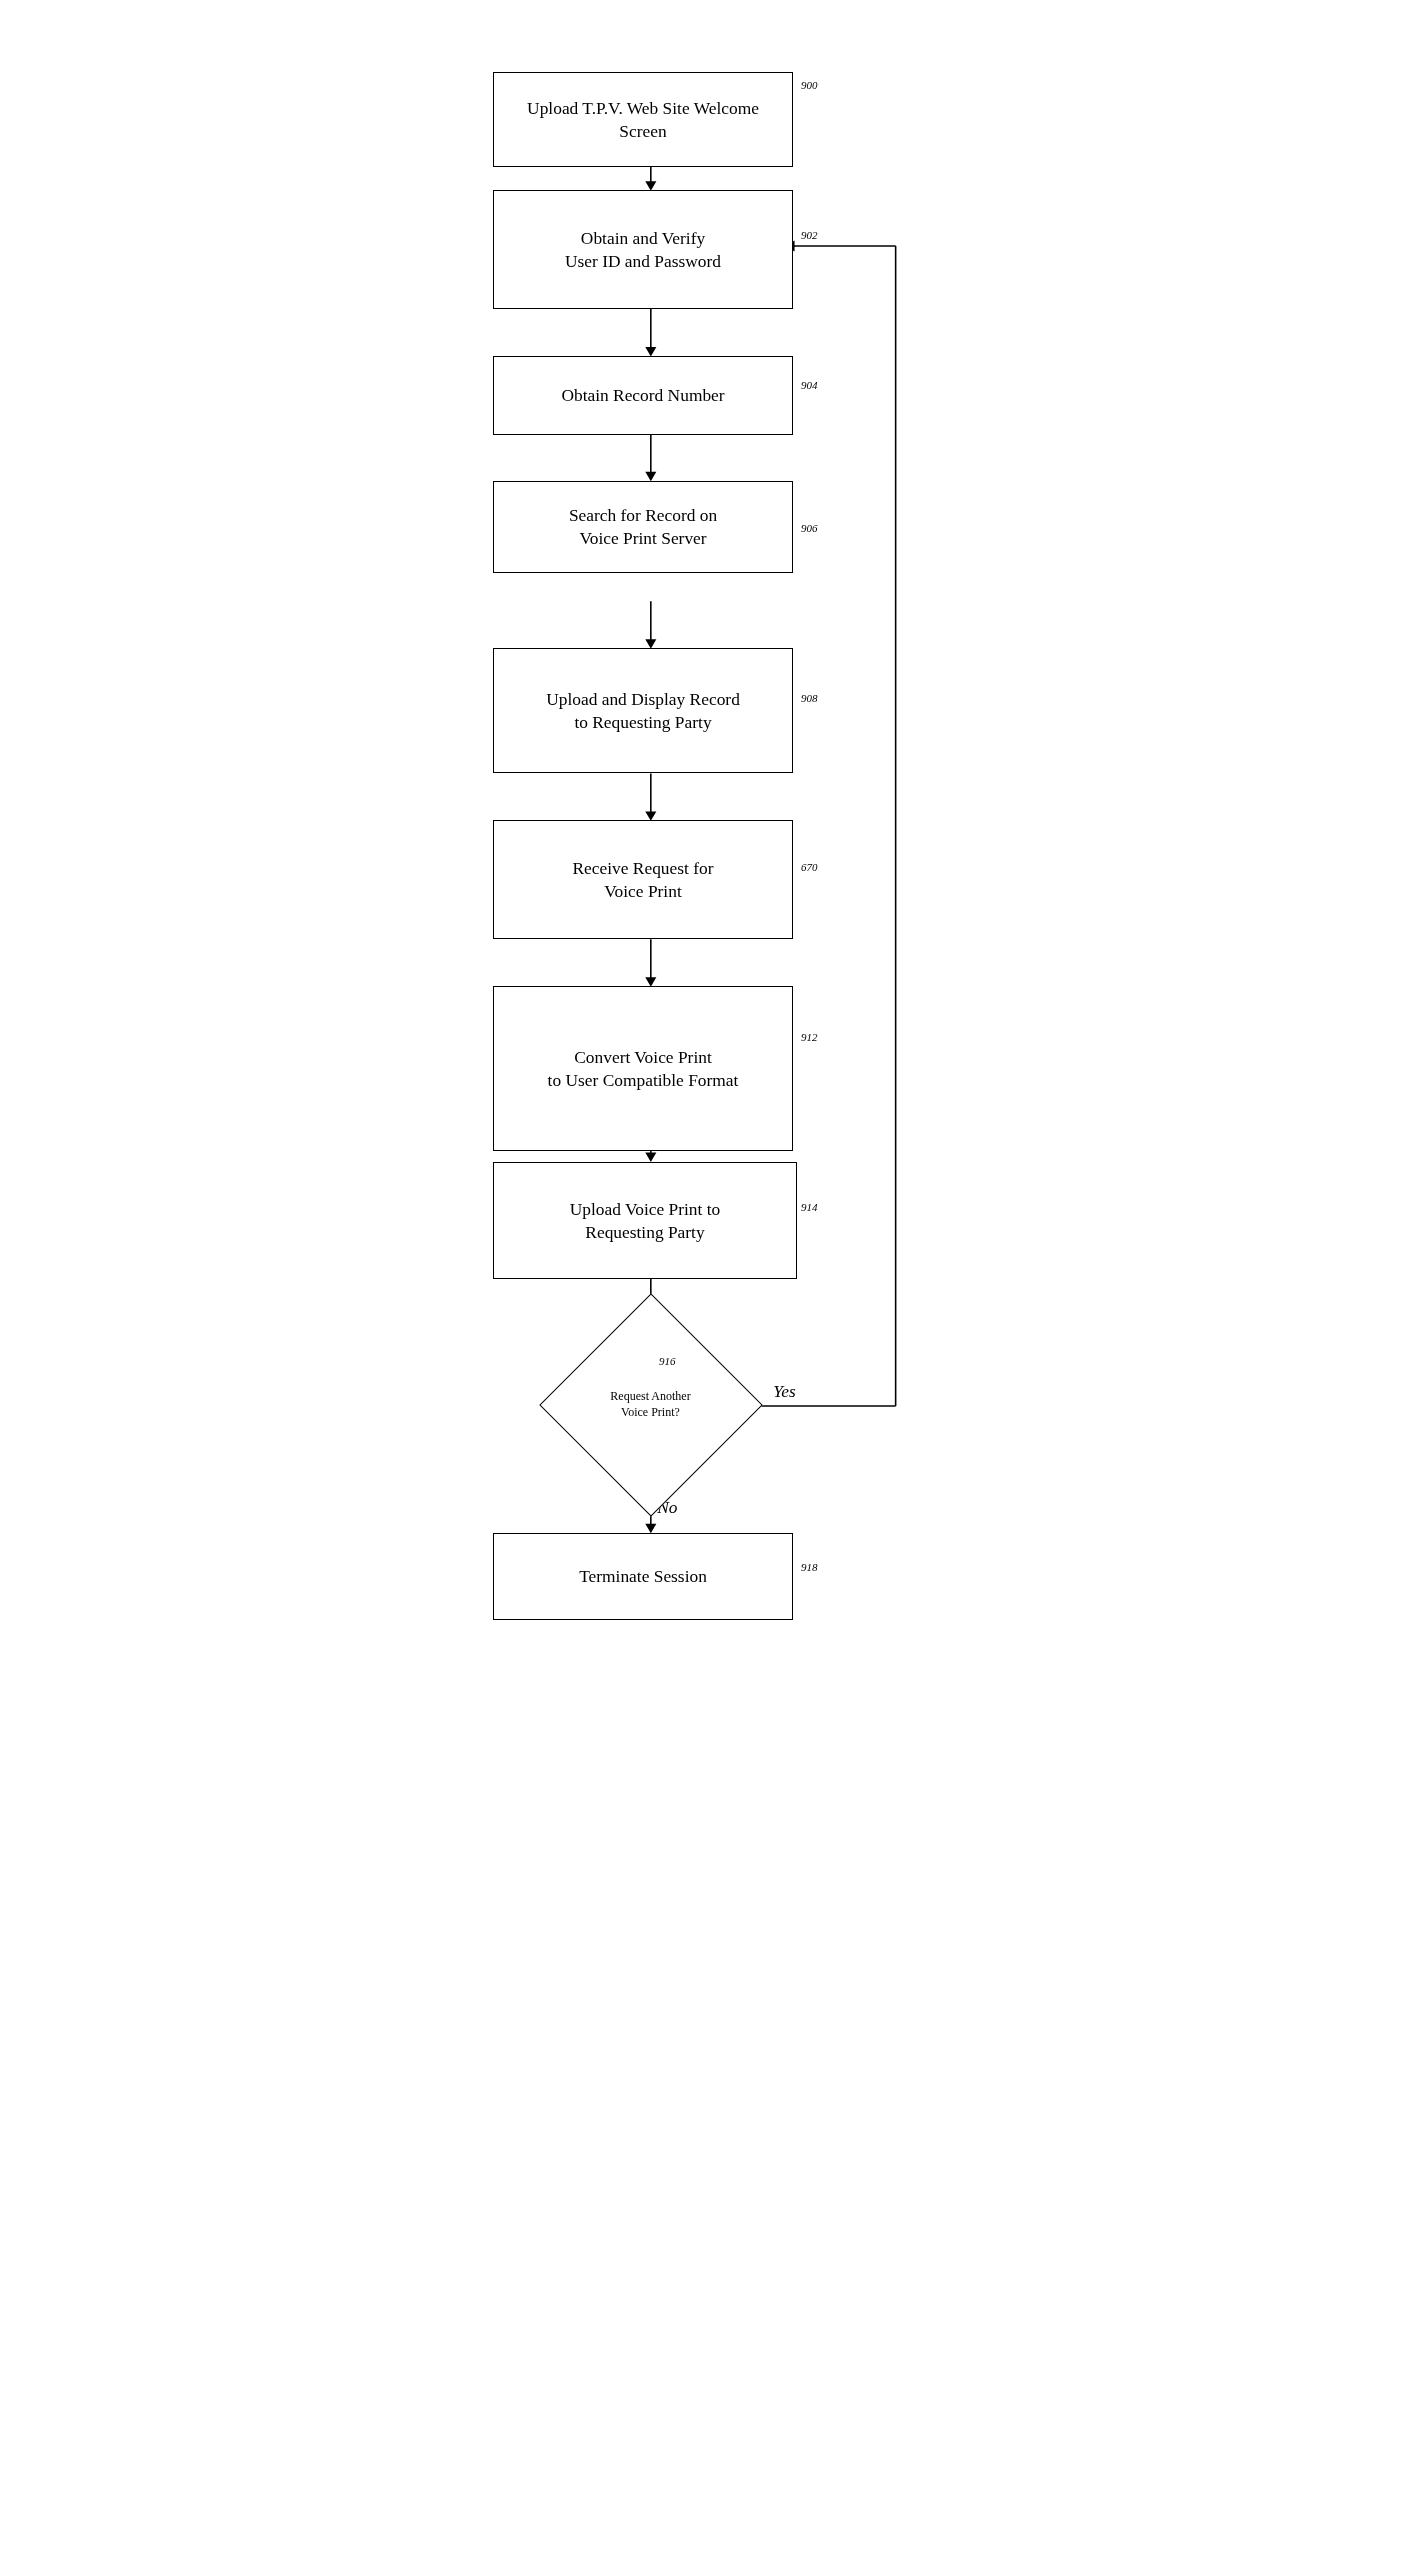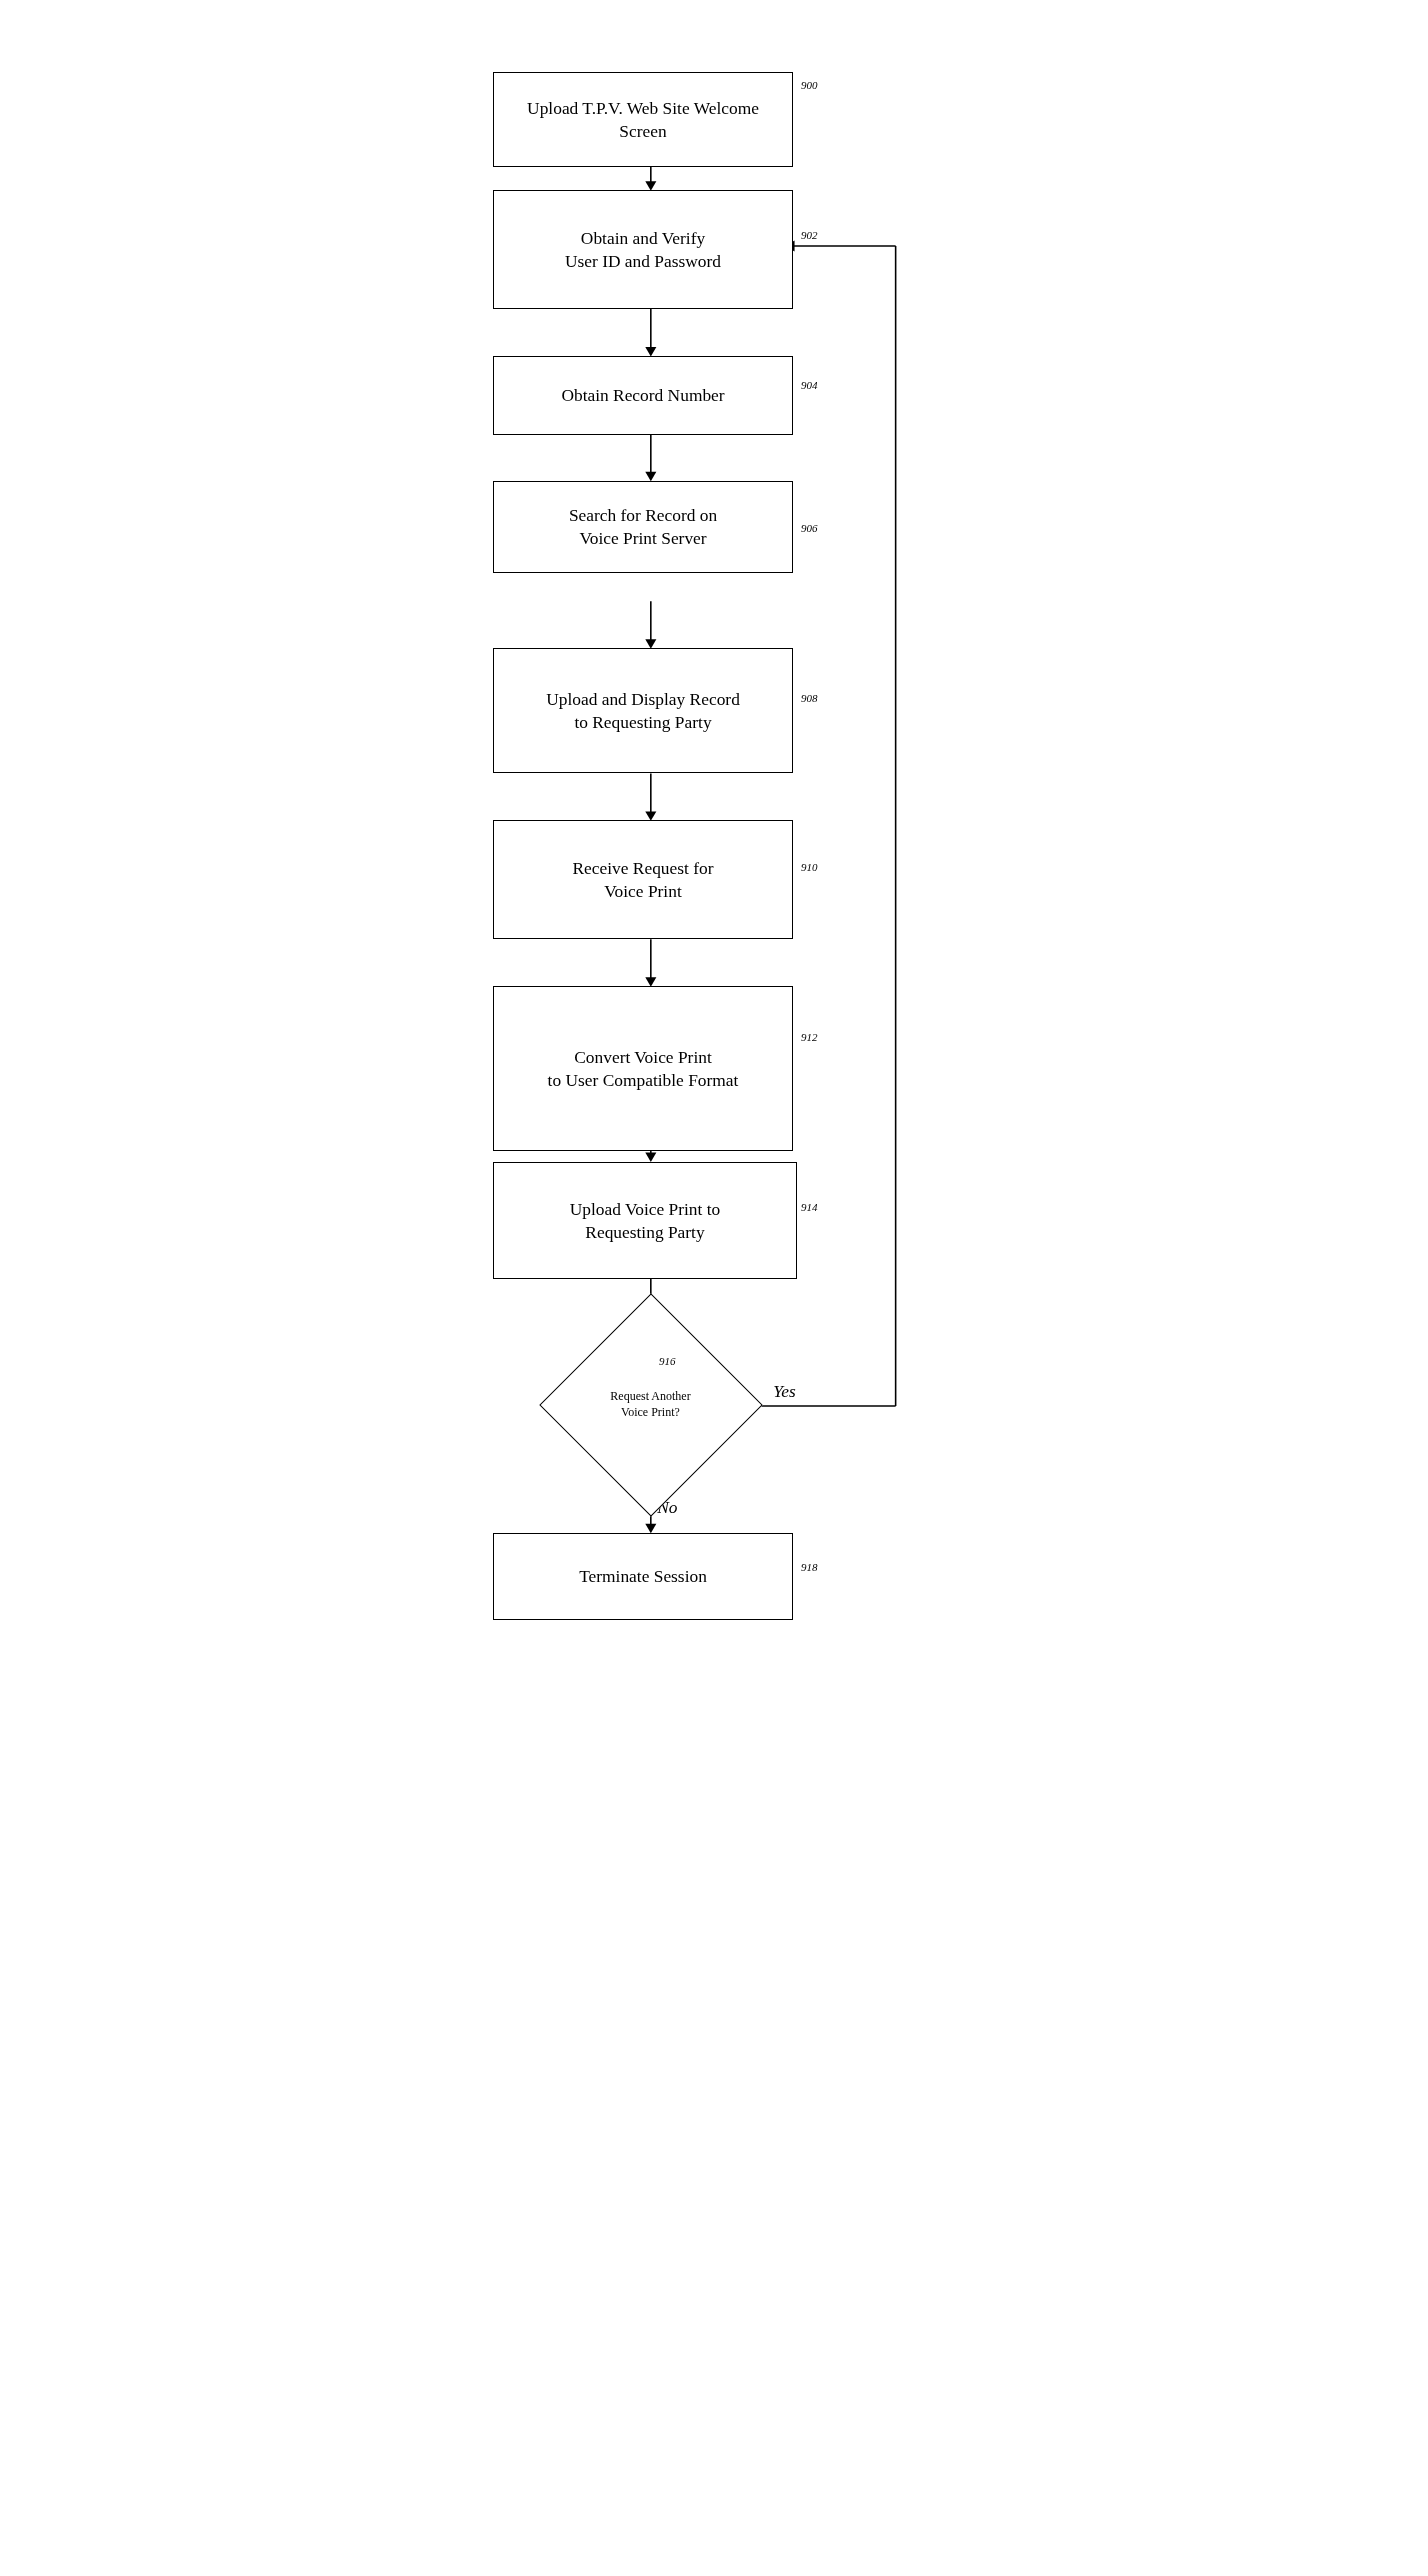--- a/index.html
+++ b/index.html
@@ -156,21 +156,21 @@
     <span>Upload and Display Record<br>to Requesting Party</span>
   </div>
   <div class="label" style="left:395px; top:676px;">
     <span>908</span>
   </div>
 
   <div class="flow-box" style="left:87px; top:804px; width:300px; height:119px;">
     <span>Receive Request for<br>Voice Print</span>
   </div>
   <div class="label" style="left:395px; top:845px;">
-    <span>910</span>
+    <span>670</span>
   </div>
 
   <div class="flow-box" style="left:87px; top:970px; width:300px; height:165px;">
     <span>Convert Voice Print<br>to User Compatible Format</span>
   </div>
   <div class="label" style="left:395px; top:1015px;">
     <span>912</span>
   </div>
 
   <div class="flow-box" style="left:87px; top:1146px; width:304px; height:117px;">

